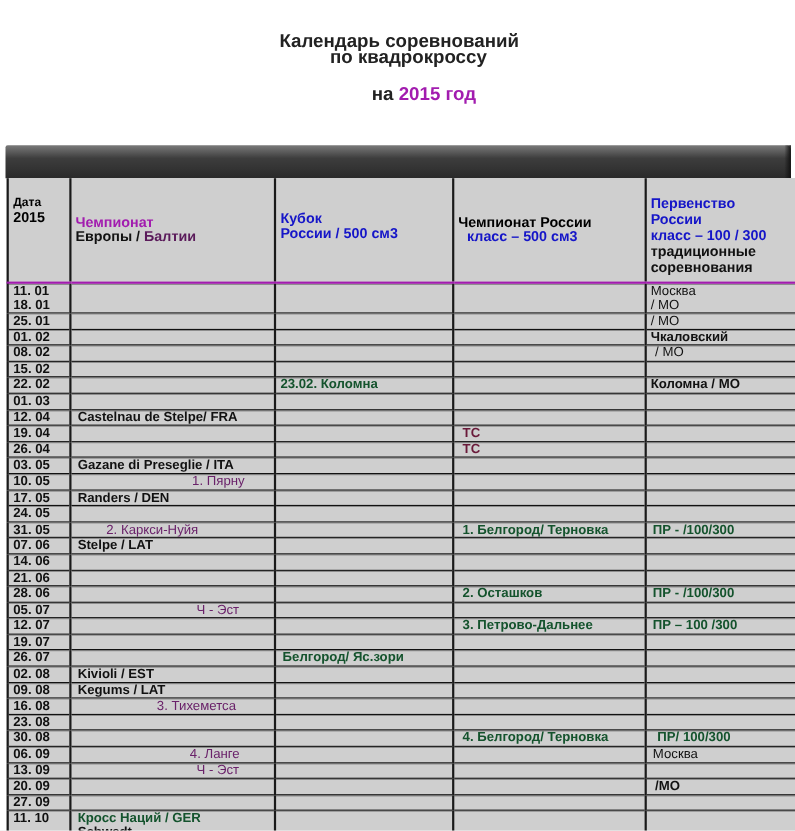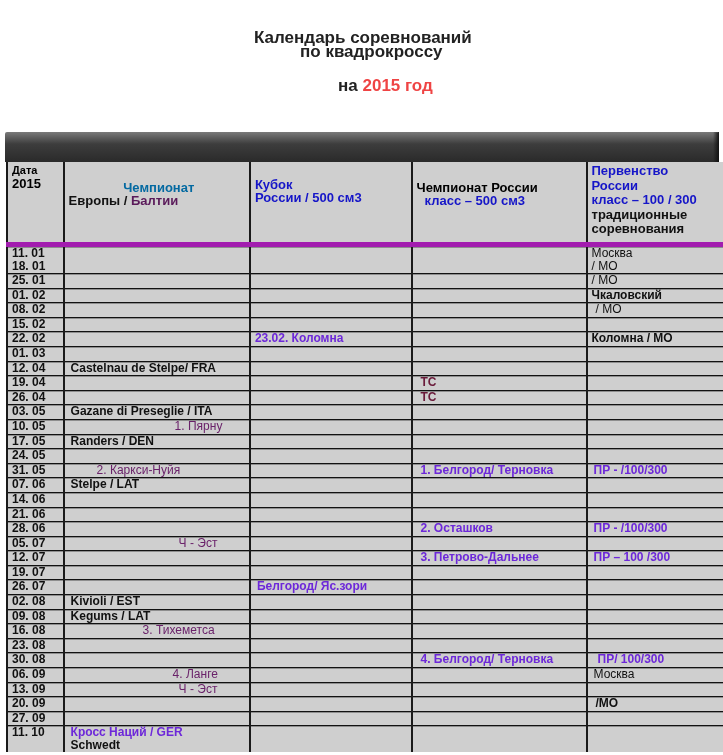--- a/index.html
+++ b/index.html
@@ -1,41 +1,41 @@
 <!DOCTYPE html>
 <html><head>
 <meta charset="utf-8">
 <style>
   html, body { margin: 0; padding: 0; background: #ffffff; }
   body { width: 723px; height: 755px; overflow: hidden; position: relative; font-family: "Liberation Sans", sans-serif; }
   .title-block { position: absolute; left: 0; top: 0; width: 723px; }
   .title-line { position: absolute; font-family: "Liberation Sans", sans-serif; font-weight: bold; font-size: 17px; color: #222222; white-space: nowrap; }
-  .title-line .red { color: #ef4444; margin-top: 40px; }
+  .title-line .red { color: #a21caf; margin-top: 40px; }
   .topbar { position: absolute; left: 5px; top: 132px; width: 714px; height: 30px;
     background: linear-gradient(to bottom, #7a7a7a 0%, #3d3d3d 40%, #2a2a2a 100%);
     border-radius: 2px 4px 0 0; }
   .topbar::after { content: ""; position: absolute; right: 0; top: 0; width: 6px; height: 100%; background: linear-gradient(to right, rgba(0,0,0,0), #111); }
   table.cal { position: absolute; left: 6px; top: 162px; border-collapse: collapse; background: #cfcfcf; table-layout: fixed; width: 720px; }
   table.cal td, table.cal th { border-left: 2px solid #1a1a1a; border-right: 1px solid #1a1a1a; padding: 0 0 0 4px; vertical-align: top; overflow: hidden; white-space: nowrap; font-family: "Liberation Sans", sans-serif; font-size: 12px; line-height: 13px; }
   table.cal tr.row td { border-top: 1px solid #111; box-shadow: inset 0 1px 0 #8e8e8e; height: 13.6px; }
-  table.cal th { background: #cfcfcf; text-align: left; font-weight: bold; border-bottom: 5px solid #a21caf; height: 78px; padding-top: 2px; }
+  table.cal th { background: #cfcfcf; text-align: left; font-weight: bold; border-bottom: 2px solid #a21caf; height: 78px; padding-top: 16px; }
   .c-date { width: 55px; }
   .c-eu { width: 181px; }
   .c-cup { width: 157px; }
   .c-ch { width: 170px; }
   .c-pr { width: 135px; }
   .date { font-weight: bold; color: #111; font-size: 12.5px; }
   .black-b { font-weight: bold; color: #111; }
   .black-n { color: #111; font-weight: normal; }
-  .blue-b { font-weight: bold; color: #6d28d9; }
+  .blue-b { font-weight: bold; color: #14532d; }
   .purple { color: #6a226a; font-weight: normal; }
   .maroon-b { color: #6a1a3a; font-weight: bold; }
   .hdr-date1 { font-size: 11px; display: block; }
   .hdr-date2 { display: block; font-size: 13px; }
-  .hdr-eu { display: block; margin-top: 14px; font-size: 13px; color: #0369a1; text-align: center; }
+  .hdr-eu { display: block; margin-top: 14px; font-size: 13px; color: #a21caf; }
   .hdr-cup { display: block; margin-top: 14px; font-size: 13px; color: #1515c8; }
   .hdr-ch { display: block; margin-top: 14px; font-size: 13px; color: #000000; }
   .hdr-pr { display: block; font-size: 13px; line-height: 14.5px; }
   .p { color: #5a1a5a; }
 </style>
 </head>
 <body>
 
 <div class="title-block">
   <div class="title-line" style="left:254px; top:8px;margin-top:20px;">Календарь соревнований</div>

